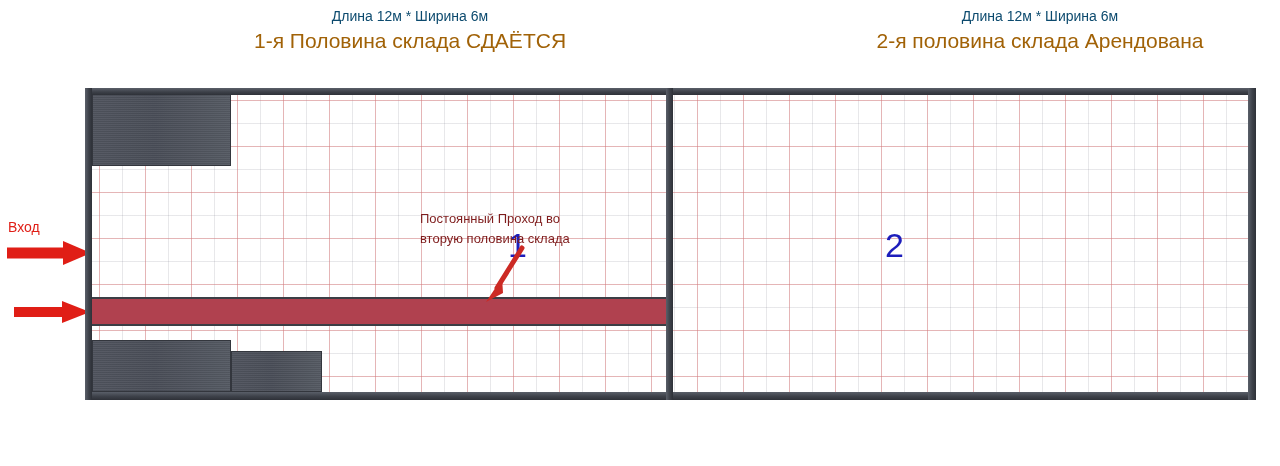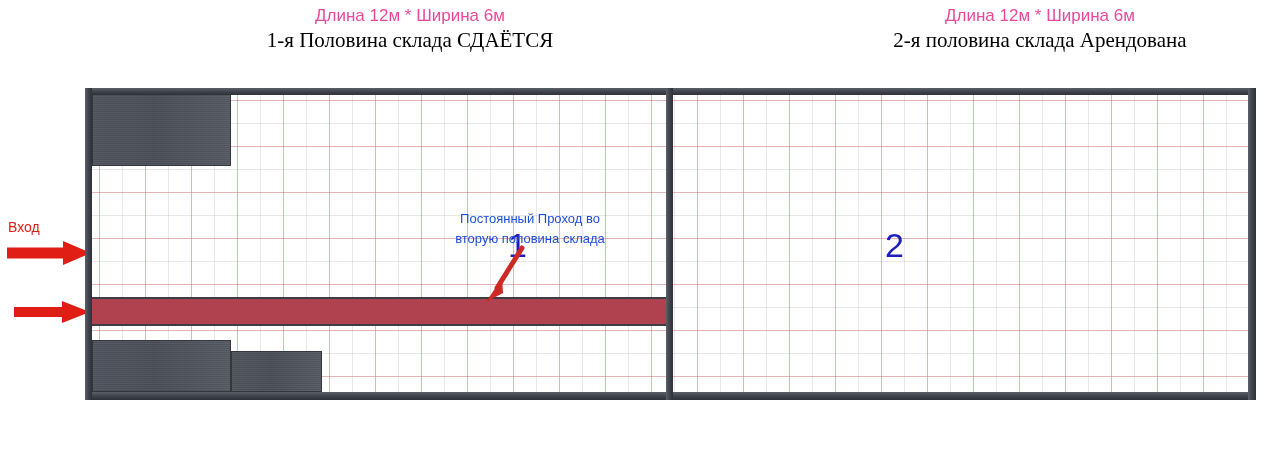--- a/index.html
+++ b/index.html
@@ -18,29 +18,28 @@
     overflow: hidden;
   }
 
   
   .caption-block {
     position: absolute;
     text-align: center;
     white-space: nowrap;
   }
   .caption-sub {
-    color: #ec4899;
-    font-size: 17px;
+    color: #0c4a6e;
+    font-size: 14px;
     line-height: 22px;
   }
   .caption-main {
-    color: #000000;
+    color: #a16207;
     font-size: 21px;
     line-height: 27px;
-    font-family: Liberation Serif, serif;
   }
   #caption-left  { left: 160px; top: 5px;  width: 500px; }
   #caption-right { left: 760px; top: 5px;  width: 560px; }
 
   
   #warehouse {
     position: absolute;
     left: 85px;
     top: 88px;
     width: 1171px;
@@ -134,24 +133,23 @@
     line-height: 26px;
   }
   .entry-arrow { position: absolute; }
 
   
   #passage-note {
     position: absolute;
     left: 420px;
     top: 209px;
     width: 220px;
-    color: #1d4ed8;
+    color: #7f1d1d;
     font-size: 13px;
     line-height: 20px;
-    text-align: center;
   }
   #passage-arrow { position: absolute; left: 470px; top: 244px; }
 </style>
 </head>
 <body>
 
 <div id="plan">
 
   <div class="caption-block" id="caption-left">
     <div class="caption-sub">Длина 12м * Ширина 6м</div>

